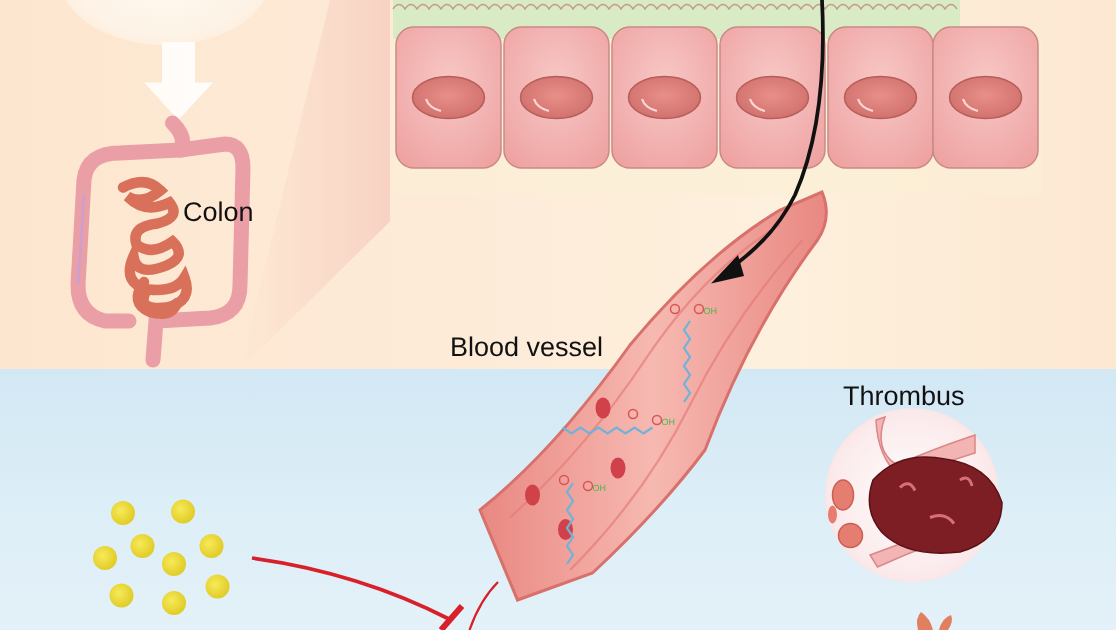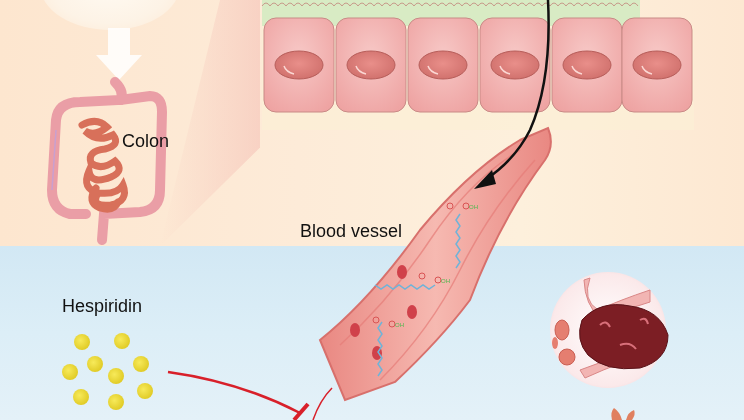--- a/index.html
+++ b/index.html
@@ -165,14 +165,14 @@
     </g>
 
     <g>
       <path d="M612 420 Q610 412 614 408 Q620 412 622 420 Z" fill="#e08060"></path>
       <path d="M626 420 Q628 412 634 410 Q636 414 632 420 Z" fill="#e08060"></path>
     </g>
   </svg>
 
   <div class="label" style="left:122px;top:131px;">Colon</div>
   <div class="label" style="left:258px;top:221px;margin-left:42px;">Blood vessel</div>
-  <div class="label" style="left:62px;top:296px;">Hespiridin</div>
+  <div class="label" style="left:562px;top:254px;">Thrombus</div>
 </div>
 
 </body></html>

